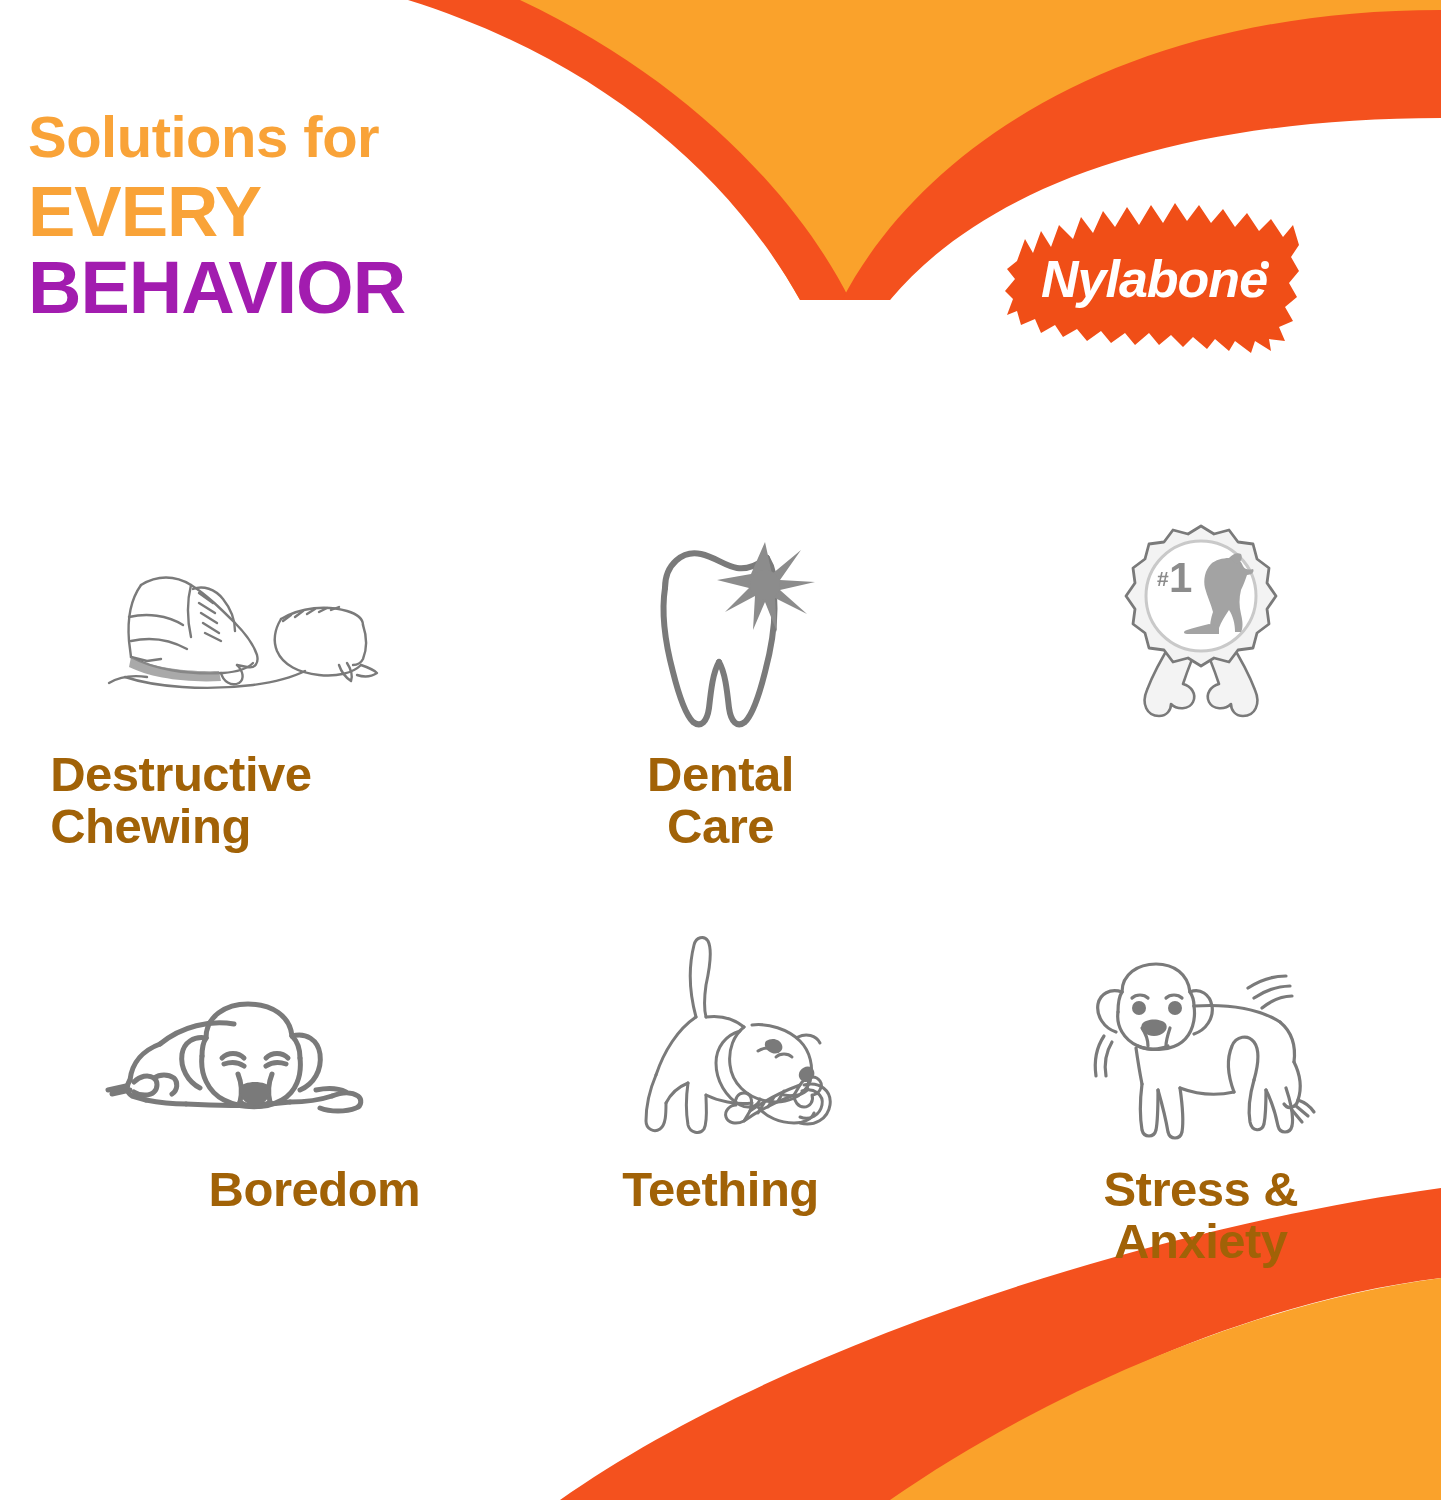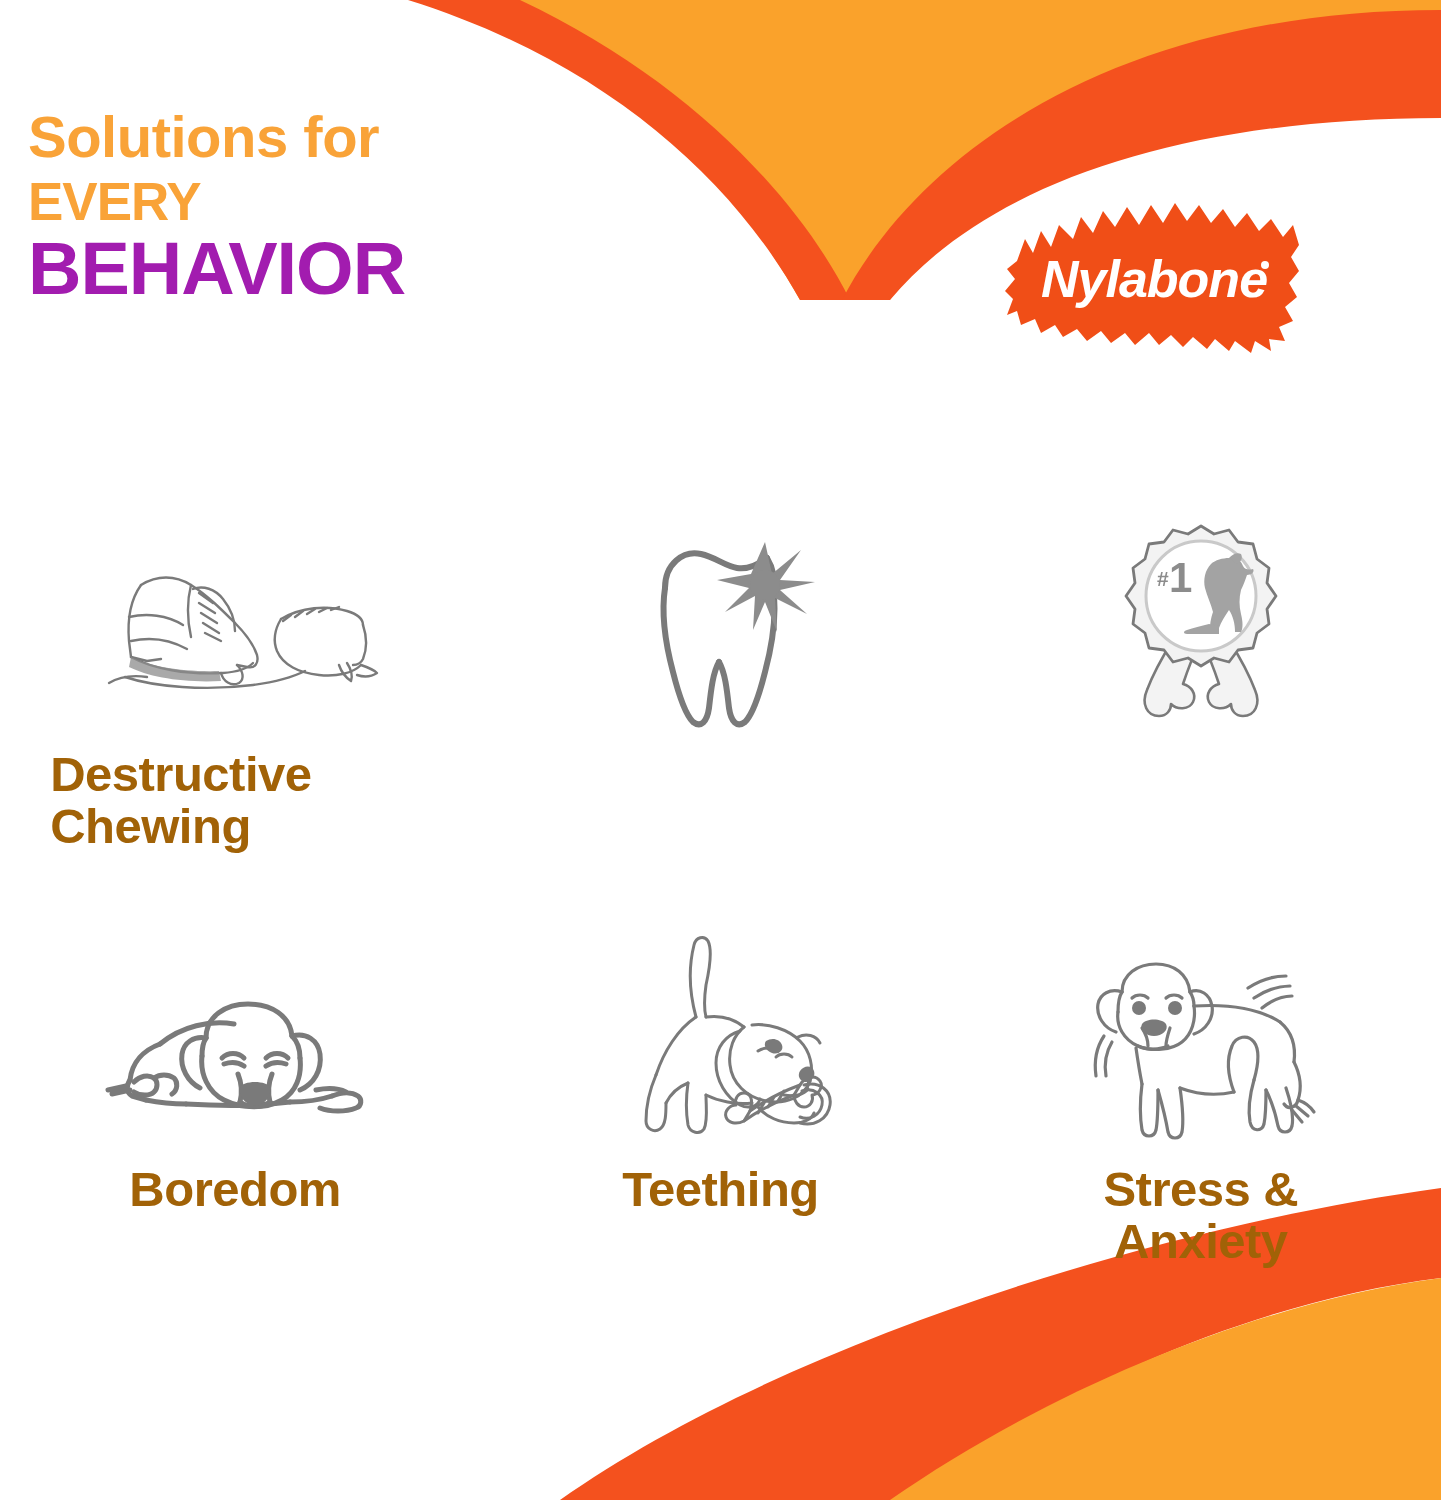--- a/index.html
+++ b/index.html
@@ -16,21 +16,21 @@
   #deco-top{top:0;left:330px;width:1111px;height:300px;}
   #deco-bottom{left:0;bottom:0;width:1441px;height:330px;}
 
   
   #headline{position:absolute;left:28px;top:78px;width:560px;}
   .hl-line1{
     font-size:58px;font-weight:bold;line-height:1.0;
     color:#F9A338;letter-spacing:-0.5px;margin-top:30px;
   }
   .hl-line2{
-    font-size:53px;font-weight:bold;line-height:1.06;
+    font-size:71px;font-weight:bold;line-height:1.06;
     color:#F9A338;letter-spacing:-1px;margin-top:8px;
   }
   .hl-line3{
     font-size:74px;font-weight:bold;line-height:1.06;
     color:#a21caf;letter-spacing:-1px;
   }
 
   
   #logo{position:absolute;left:1003px;top:195px;width:300px;height:160px;}
   #logo svg{display:block;width:300px;height:160px;}
@@ -54,21 +54,21 @@
   .cell-label{
     margin-top:14px;
     font-size:49px;font-weight:bold;line-height:1.06;
     color:#a16207;text-align:center;letter-spacing:-0.5px;
     white-space:pre-line;
   }
   
   .c1 .cell-label{text-align:left;width:370px;margin-left:-10px;}
   .c2 .cell-label{width:330px;}
   .c3 .cell-label{width:360px;}
-  .c4 .cell-label{width:370px;margin-left:-10px;text-align:center;}
+  .c4 .cell-label{width:370px;margin-left:-10px;text-align:right;}
   .c5 .cell-label{width:330px;}
   .c6 .cell-label{width:360px;}
   .r2 .cell-icon{height:230px;}
 </style>
 </head>
 <body>
 
 <div id="page">
 
   <div class="deco" id="deco-top">
@@ -153,20 +153,22 @@
                      C76 198 82 192 84 178 C86 160 88 142 94 132"></path>
             <path d="M94 132 C100 142 102 160 104 178 C106 192 112 198 120 192
                      C128 184 134 166 140 142 C148 112 152 84 148 58"></path>
             <path d="M148 58 C150 48 148 38 142 28"></path>
           </g>
           <path d="M140 12 L147 44 L176 20 L155 50 L190 52 L155 60 L182 84 L150 68
                    L152 102 L140 72 L128 100 L130 66 L100 82 L124 58 L92 50 L126 44 Z" fill="#8C8C8C"></path>
           <circle cx="140" cy="55" r="15" fill="#8C8C8C"></circle>
         </svg>
       </div>
+      <div class="cell-label">Dental
+Care</div>
     </div>
 
     <div class="cell c3 r1">
       <div class="cell-icon">
         <svg width="200" height="215" viewBox="0 0 200 215">
 
           <g fill="#F3F3F3" stroke="#7A7A7A" stroke-width="2.6" stroke-linejoin="round">
             <path d="M72 120 C62 136 52 154 46 170 C40 184 46 196 58 196
                      C66 196 70 190 70 184 C76 190 88 190 92 182
                      C96 174 90 166 82 164 C86 152 92 136 98 124 Z"></path>

